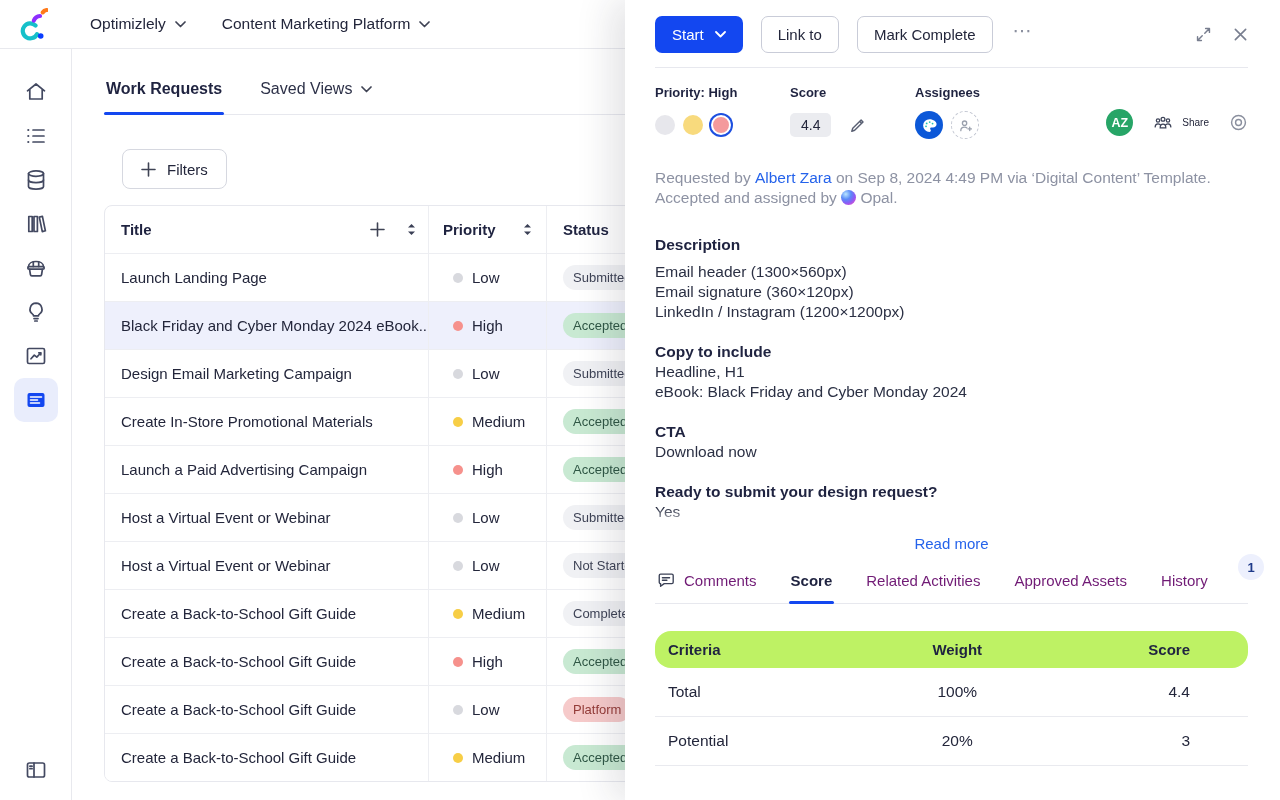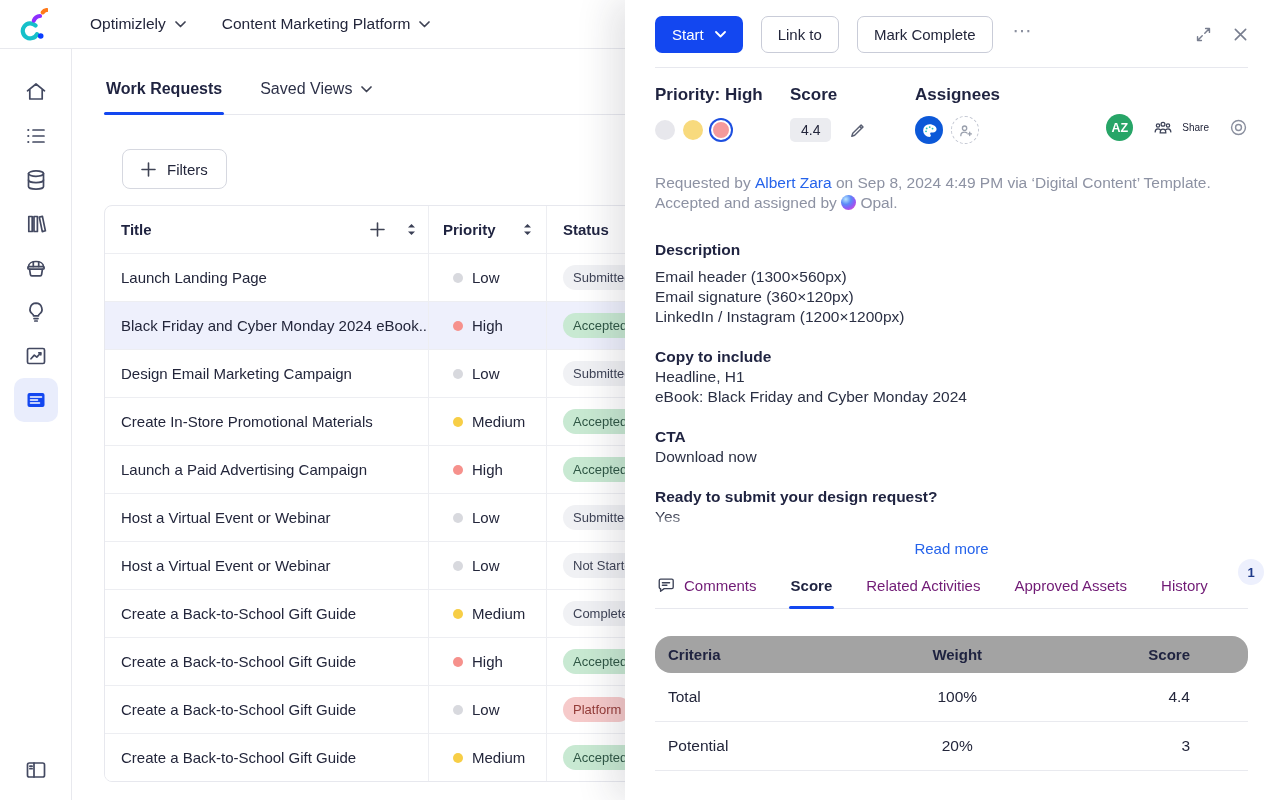--- a/index.html
+++ b/index.html
@@ -72,21 +72,21 @@
   .id-row { margin-top:25px; display:flex; align-items:center; gap:17px; }
   .wrq-id { color:#9298a6; font-size:15.5px; }
   .opal-badge { background:#eceefb; border-radius:14px; height:28px; display:flex; align-items:center; gap:8px;
                 padding:0 12px 0 8px; font-size:13.5px; font-weight:500; color:#23263b; }
   .opal-sphere { width:16px; height:16px; border-radius:50%; flex:none;
     background:radial-gradient(circle at 32% 28%, #b9e6ff 0%, #5a8bf7 35%, #8b5cf6 60%, #d14fd4 82%, #f2a7e2 100%); }
   .opal-sphere.sm { width:15px; height:15px; display:inline-block; vertical-align:-2px; }
 
   .meta-row { margin-top:17px; display:flex; }
   .meta-col1 { width:135px; } .meta-col2 { width:125px; }
-  .meta-label { font-size:17px; font-weight:600; color:#1f2340; }
+  .meta-label { font-size:13px; font-weight:600; color:#1f2340; }
   .meta-controls { margin-top:11px; display:flex; align-items:center; gap:8px; height:28px; }
   .pdot { width:20px; height:20px; border-radius:50%; cursor:pointer; flex:none; }
   .pdot.gray { background:#e7e7ec; } .pdot.yellow { background:#f8da7d; } .pdot.red { background:#f49a9c; }
   .pdot.selected { border:2px solid #fff; box-shadow:0 0 0 2px #1d4fe0; }
   .score-chip { background:#ebecf0; border-radius:5px; padding:4px 11px; font-size:14px; color:#23263b; }
   .edit-icon { margin-left:9px; cursor:pointer; display:flex; }
   .avatar-blue { width:28px; height:28px; border-radius:50%; background:#0c58d8; display:grid; place-items:center; cursor:pointer; }
   .add-dashed { width:28px; height:28px; border-radius:50%; border:1.5px dashed #c3c7d2; display:grid; place-items:center; cursor:pointer; }
   .right-cluster { margin-left:auto; align-self:flex-end; display:flex; align-items:center; gap:20px; margin-bottom:3px; }
   .avatar-az { width:27px; height:27px; border-radius:50%; background:#27a567; color:#fff; font-size:12.5px; font-weight:600;
@@ -106,21 +106,21 @@
 
   .panel-tabs { margin-top:9px; display:flex; gap:30px; border-bottom:1px solid #e7e8ee; position:relative; align-items:flex-end; }
   .ptab { padding:10px 2px 14px; font-size:15px; color:#701a75; cursor:pointer; position:relative; display:flex; align-items:center; gap:9px; }
   .ptab.active { font-weight:600; color:#1f2340; }
   .ptab.active::after { content:""; position:absolute; left:0; right:0; bottom:-1px; height:3px; background:#1347f0; border-radius:2px; }
   .tab-badge { position:absolute; right:-16px; top:-7px; width:26px; height:26px; border-radius:50%; background:#edf0fd;
                color:#1e3a8a; font-size:13px; font-weight:600; display:grid; place-items:center; }
 
   .score-table { margin-top:27px; }
   .sthead, .strow { display:grid; grid-template-columns:1fr 1fr 190px; align-items:center; }
-  .sthead { background:#a3a3a3; border-radius:16px; height:37px; font-weight:600; font-size:15px; color:#1f2340; }
+  .sthead { background:#bef264; border-radius:16px; height:37px; font-weight:600; font-size:15px; color:#1f2340; }
   .strow { height:49px; font-size:15.5px; border-bottom:1px solid #e9eaef; }
   .stc1 { padding-left:13px; } .stc2 { text-align:center; } .stc3 { text-align:right; padding-right:58px; }
 </style>
 </head>
 <body>
 
 <div class="app">
 
   <header class="topbar">
     <svg class="logo" viewBox="0 0 30 34" fill="none" stroke-linecap="round">

